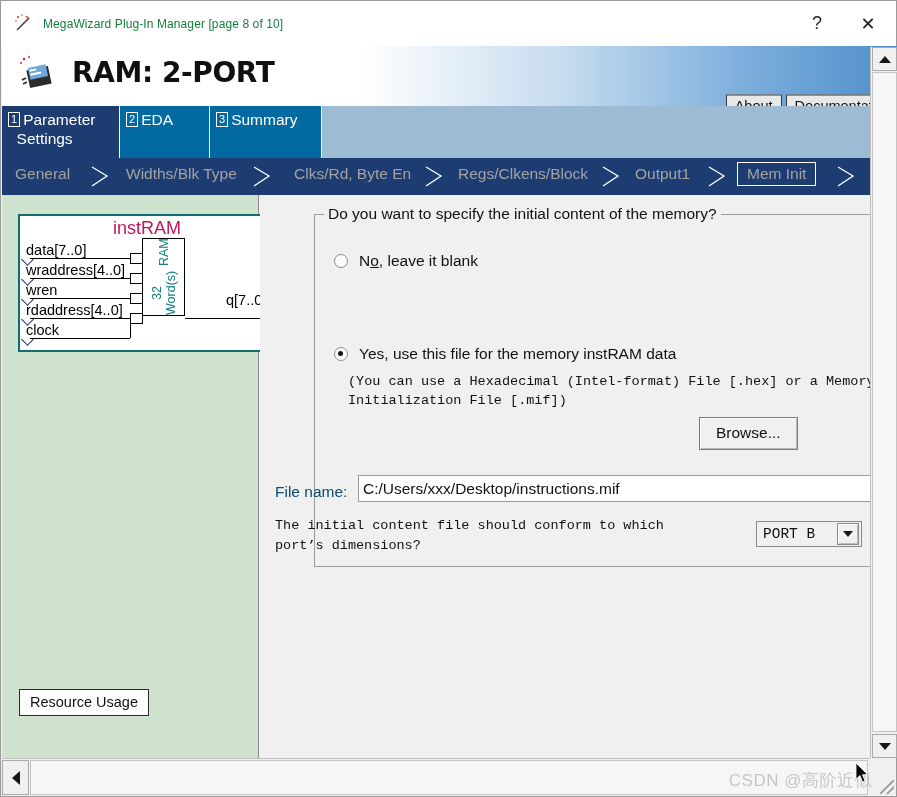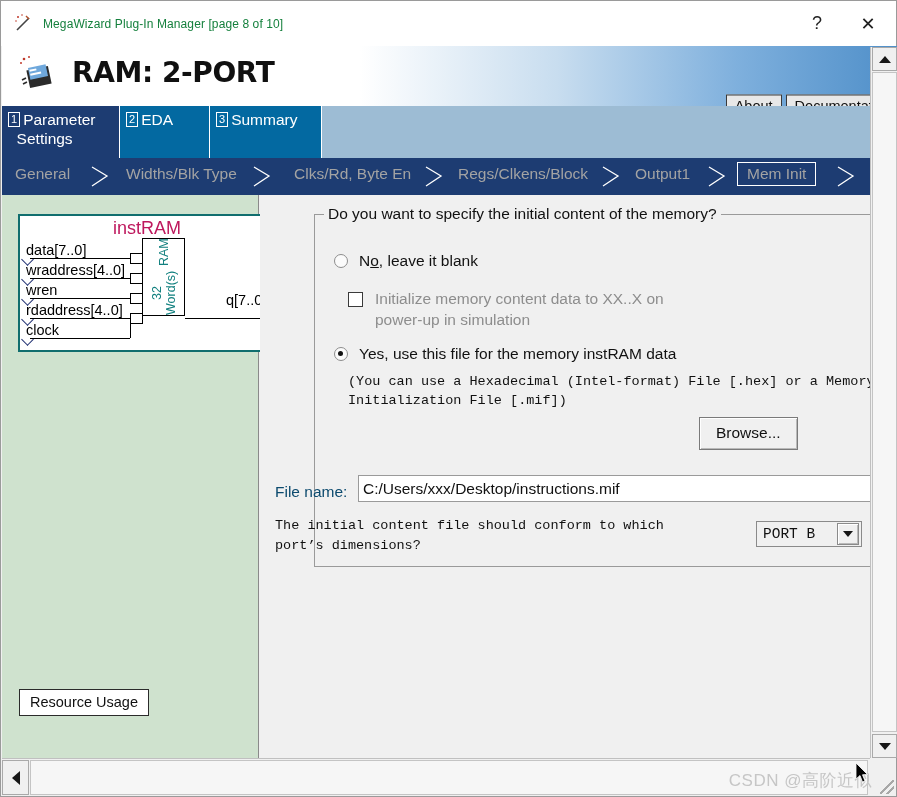--- a/index.html
+++ b/index.html
@@ -639,24 +639,20 @@
   <div class="mainpane">
 
     <div class="groupbox"></div>
     <div class="group-legend">Do you want to specify the initial content of the memory?</div>
 
     <div class="radio-row" style="left:74px; top:57px;">
       <div class="radio"></div>
       <div class="radio-label"><span>N</span><u>o</u><span>, leave it blank</span></div>
     </div>
 
-    <div class="check-row" style="left:88px; top:93px; width:360px;">
-      <div class="checkbox"></div>
-      <div class="check-label">Initialize memory content data to XX..X on power-up in simulation</div>
-    </div>
 
     <div class="radio-row" style="left:74px; top:150px;">
       <div class="radio on"></div>
       <div class="radio-label">Yes, use this file for the memory instRAM data</div>
     </div>
 
     <div class="hint" style="left:88px; top:177px;">(You can use a Hexadecimal (Intel-format) File [.hex] or a Memory</div>
     <div class="hint" style="left:88px; top:196px;">Initialization File [.mif])</div>
 
     <div class="browse-btn">Browse...</div>

